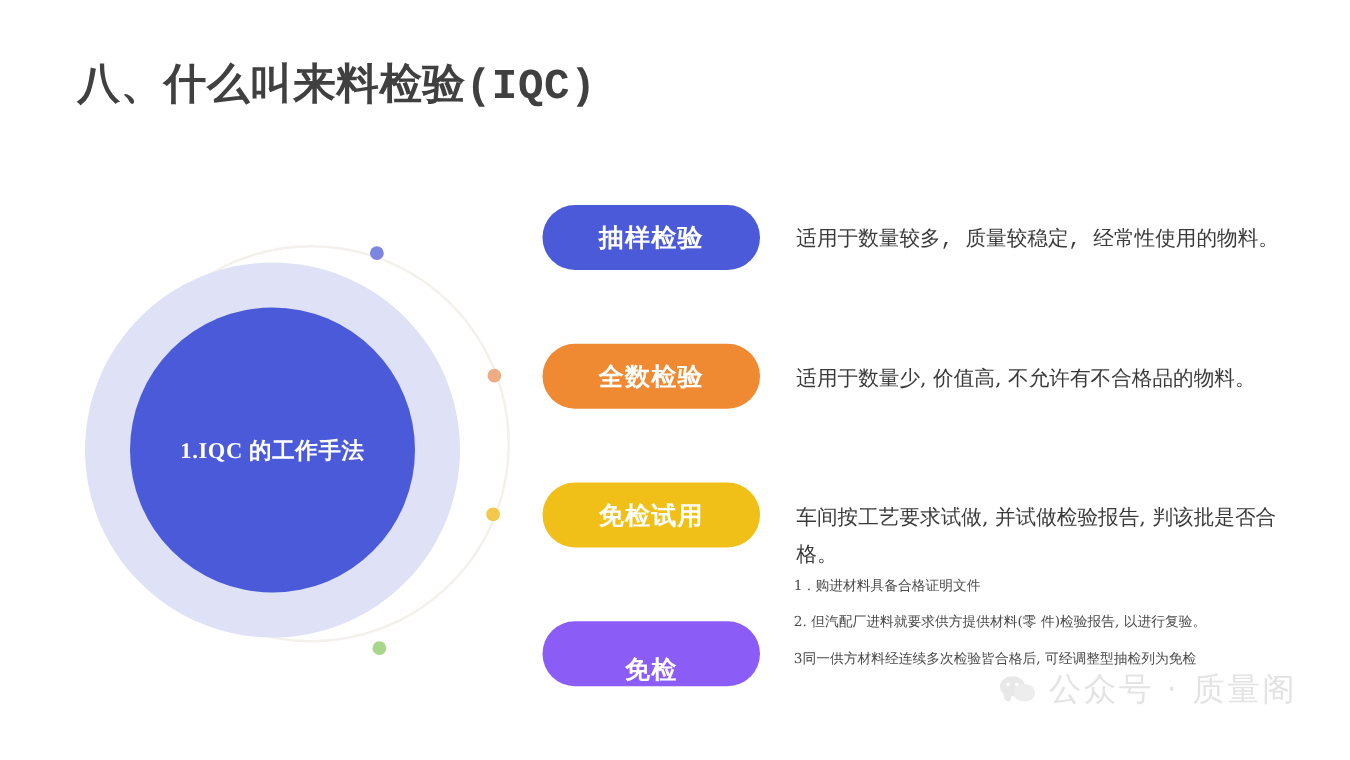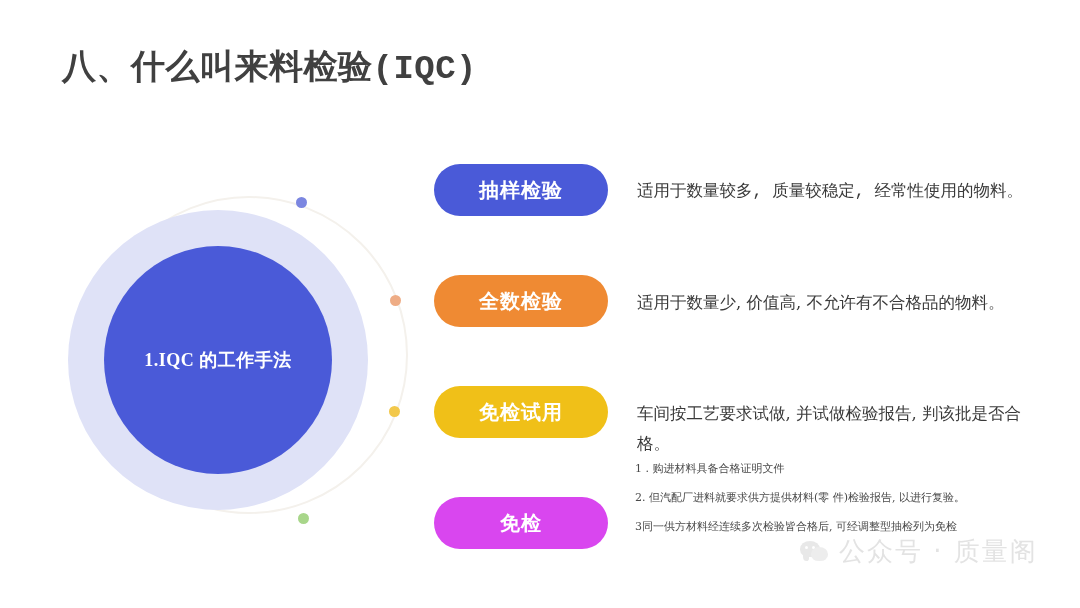--- a/index.html
+++ b/index.html
@@ -101,21 +101,21 @@
   .pill-label {
     color: #ffffff;
     font-size: 20px;
     font-weight: bold;
     letter-spacing: 1px;
     font-family: Liberation Sans, sans-serif;
   }
   .pill-0 { top: 164px; background: #4a5ad8; }
   .pill-1 { top: 275px; background: #ef8a33; }
   .pill-2 { top: 386px; background: #f0c018; text-align: center; }
-  .pill-3 { top: 497px; background: #d946ef; }
+  .pill-3 { top: 497px; background: #8b5cf6; align-items: flex-end; }
 
   
   .desc {
     position: absolute;
     left: 637px;
     width: 400px;
     font-size: 16.5px;
     line-height: 30px;
     color: #3a3a3a;
     font-family: "DejaVu Serif", "Liberation Serif", serif;

